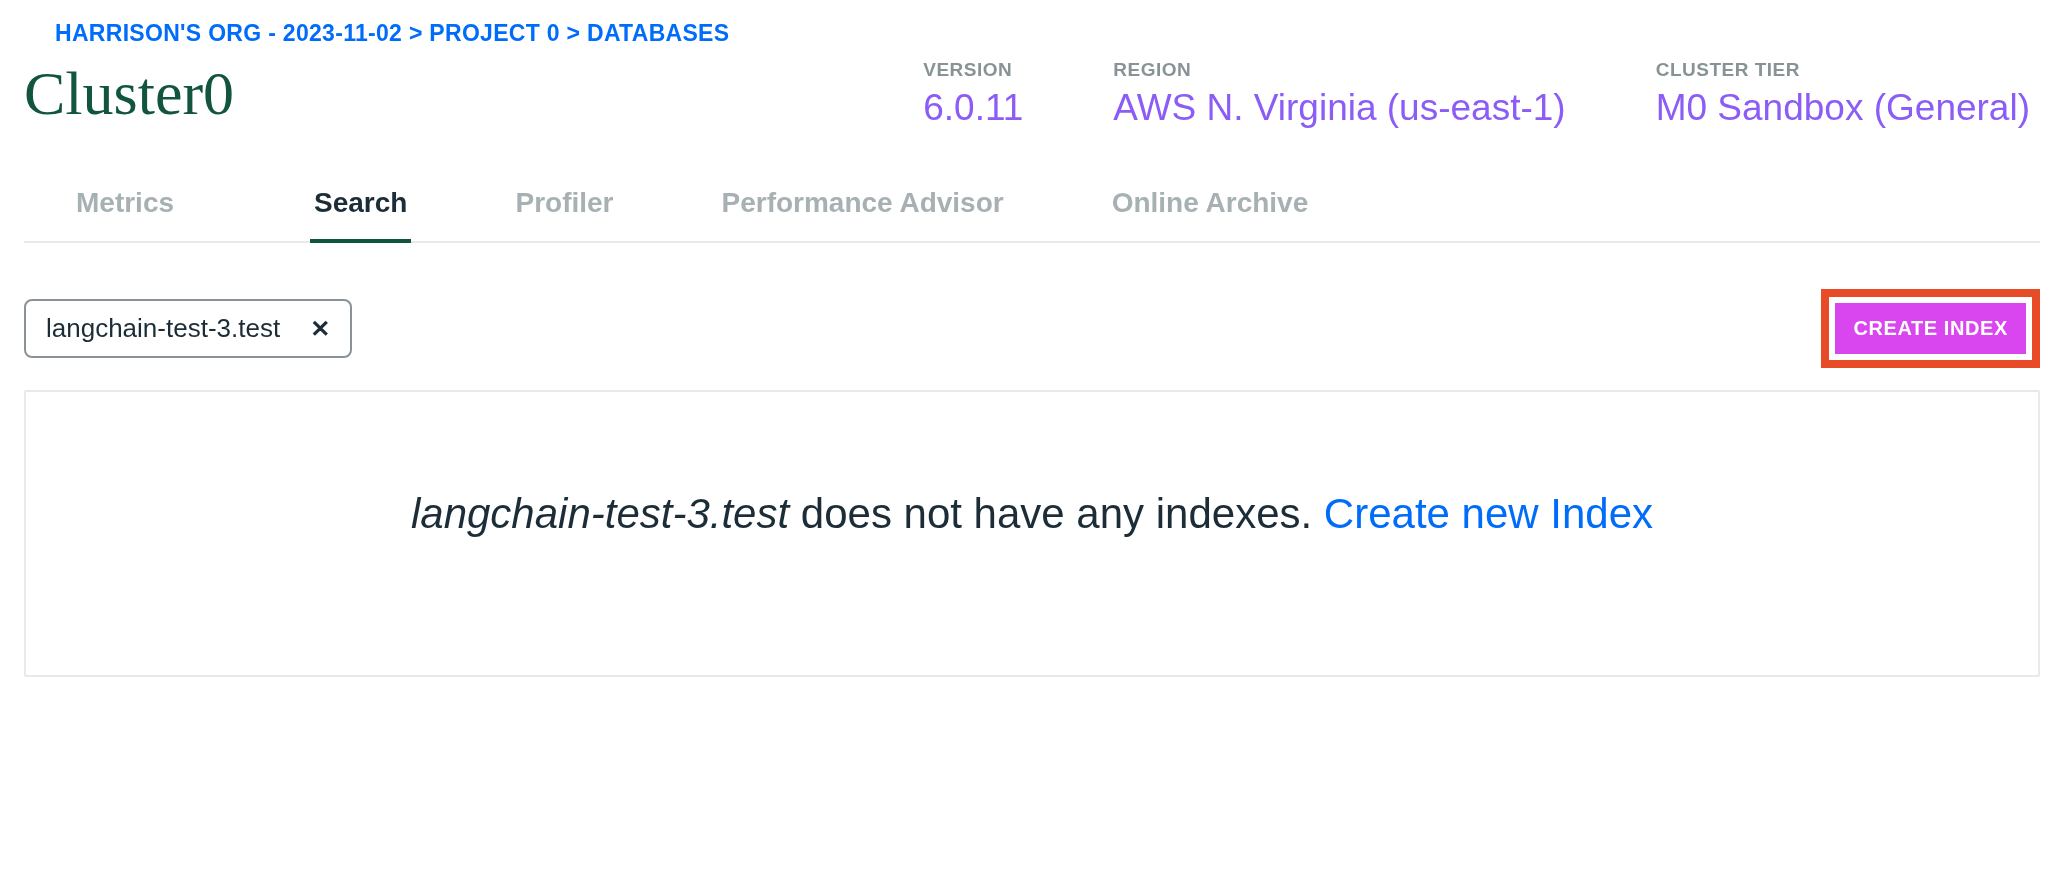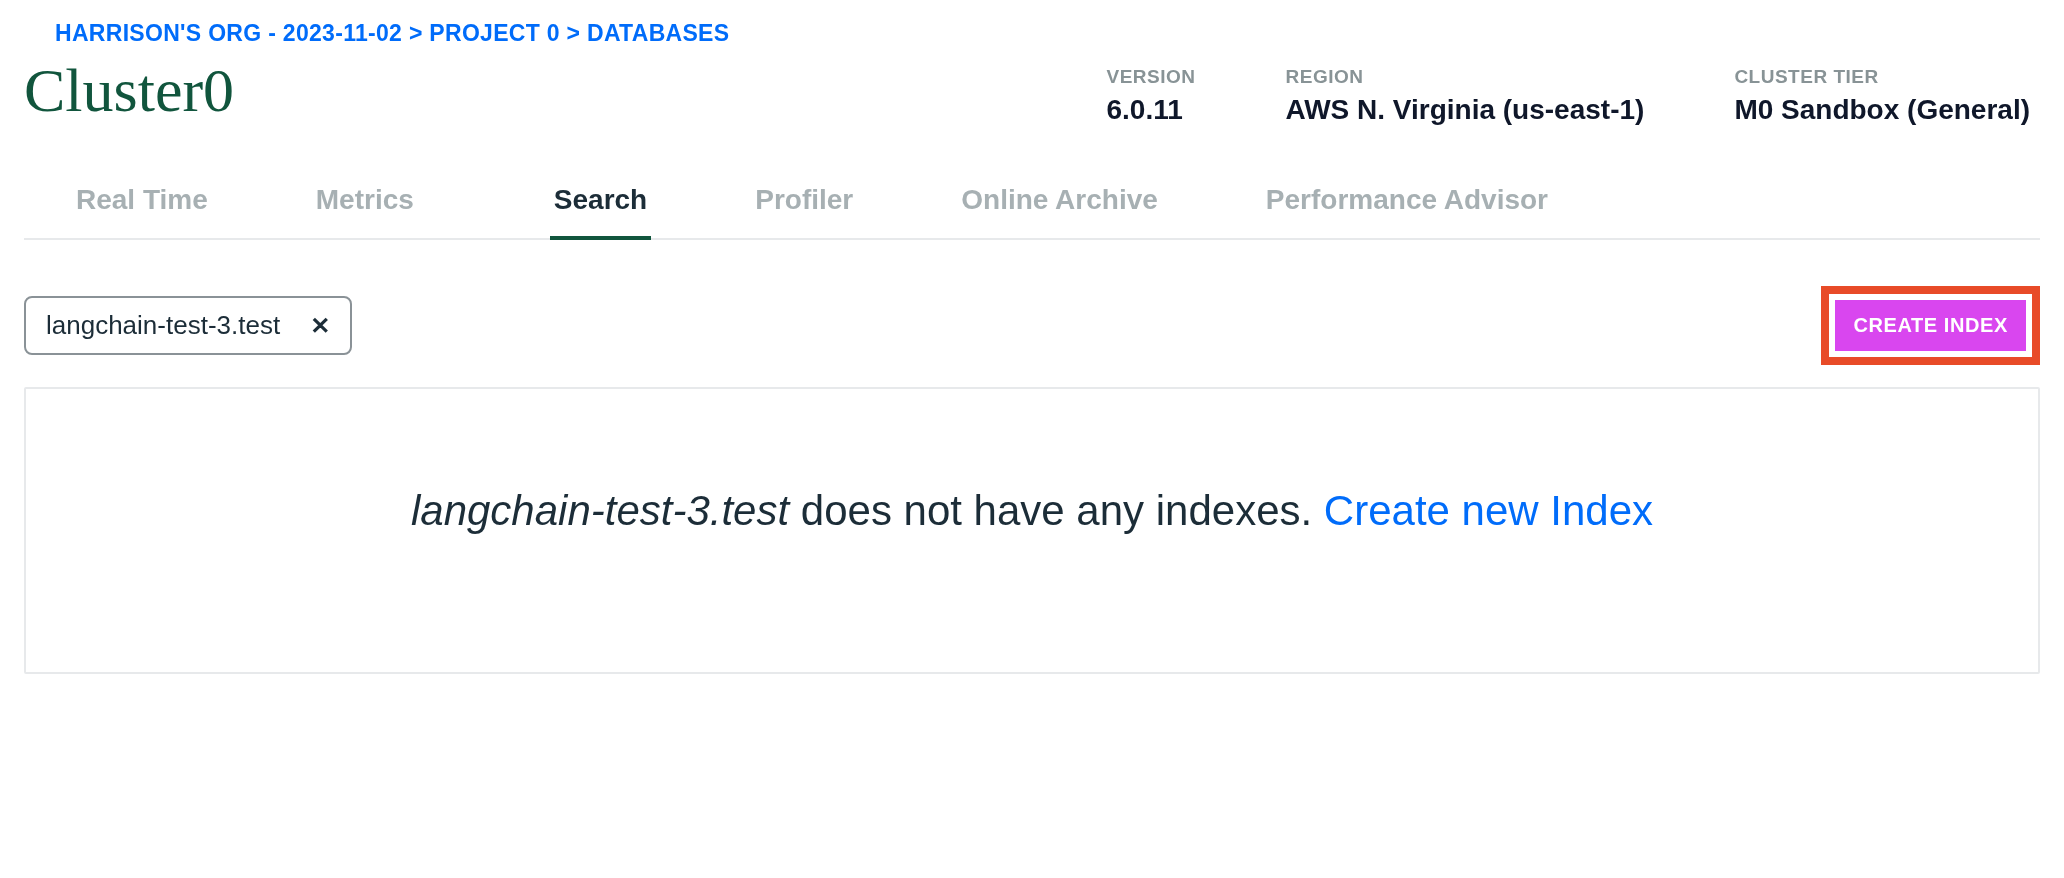--- a/index.html
+++ b/index.html
@@ -40,23 +40,22 @@
   }
   .meta-item { display: flex; flex-direction: column; }
   .meta-label {
     font-size: 19px;
     font-weight: 700;
     color: #889396;
     letter-spacing: 0.5px;
     margin-bottom: 6px;
   }
   .meta-value {
-    font-size: 28px;
-    color: #0f172a;
-    font-weight: bold;
+    font-size: 37px;
+    color: #8b5cf6;
   }
   .tabs {
     display: flex;
     gap: 100px;
     border-bottom: 2px solid #e7e9eb;
     margin-top: 56px;
     padding-left: 48px;
   }
   .tab {
     font-size: 28px;
@@ -149,26 +148,25 @@
       <span class="meta-value">AWS N. Virginia (us-east-1)</span>
     </div>
     <div class="meta-item">
       <span class="meta-label">CLUSTER TIER</span>
       <span class="meta-value">M0 Sandbox (General)</span>
     </div>
   </div>
 </div>
 
 <div class="tabs">
-  <div class="tab">Real Time</div>
   <div class="tab">Metrics</div>
   <div class="tab active">Search</div>
   <div class="tab">Profiler</div>
+  <div class="tab">Performance Advisor</div>
   <div class="tab">Online Archive</div>
-  <div class="tab">Performance Advisor</div>
 </div>
 
 <div class="action-row">
   <div class="filter-chip">
     <span>langchain-test-3.test</span>
     <span class="close-icon">✕</span>
   </div>
   <div class="create-wrap">
     <button class="create-btn">CREATE INDEX</button>
   </div>

